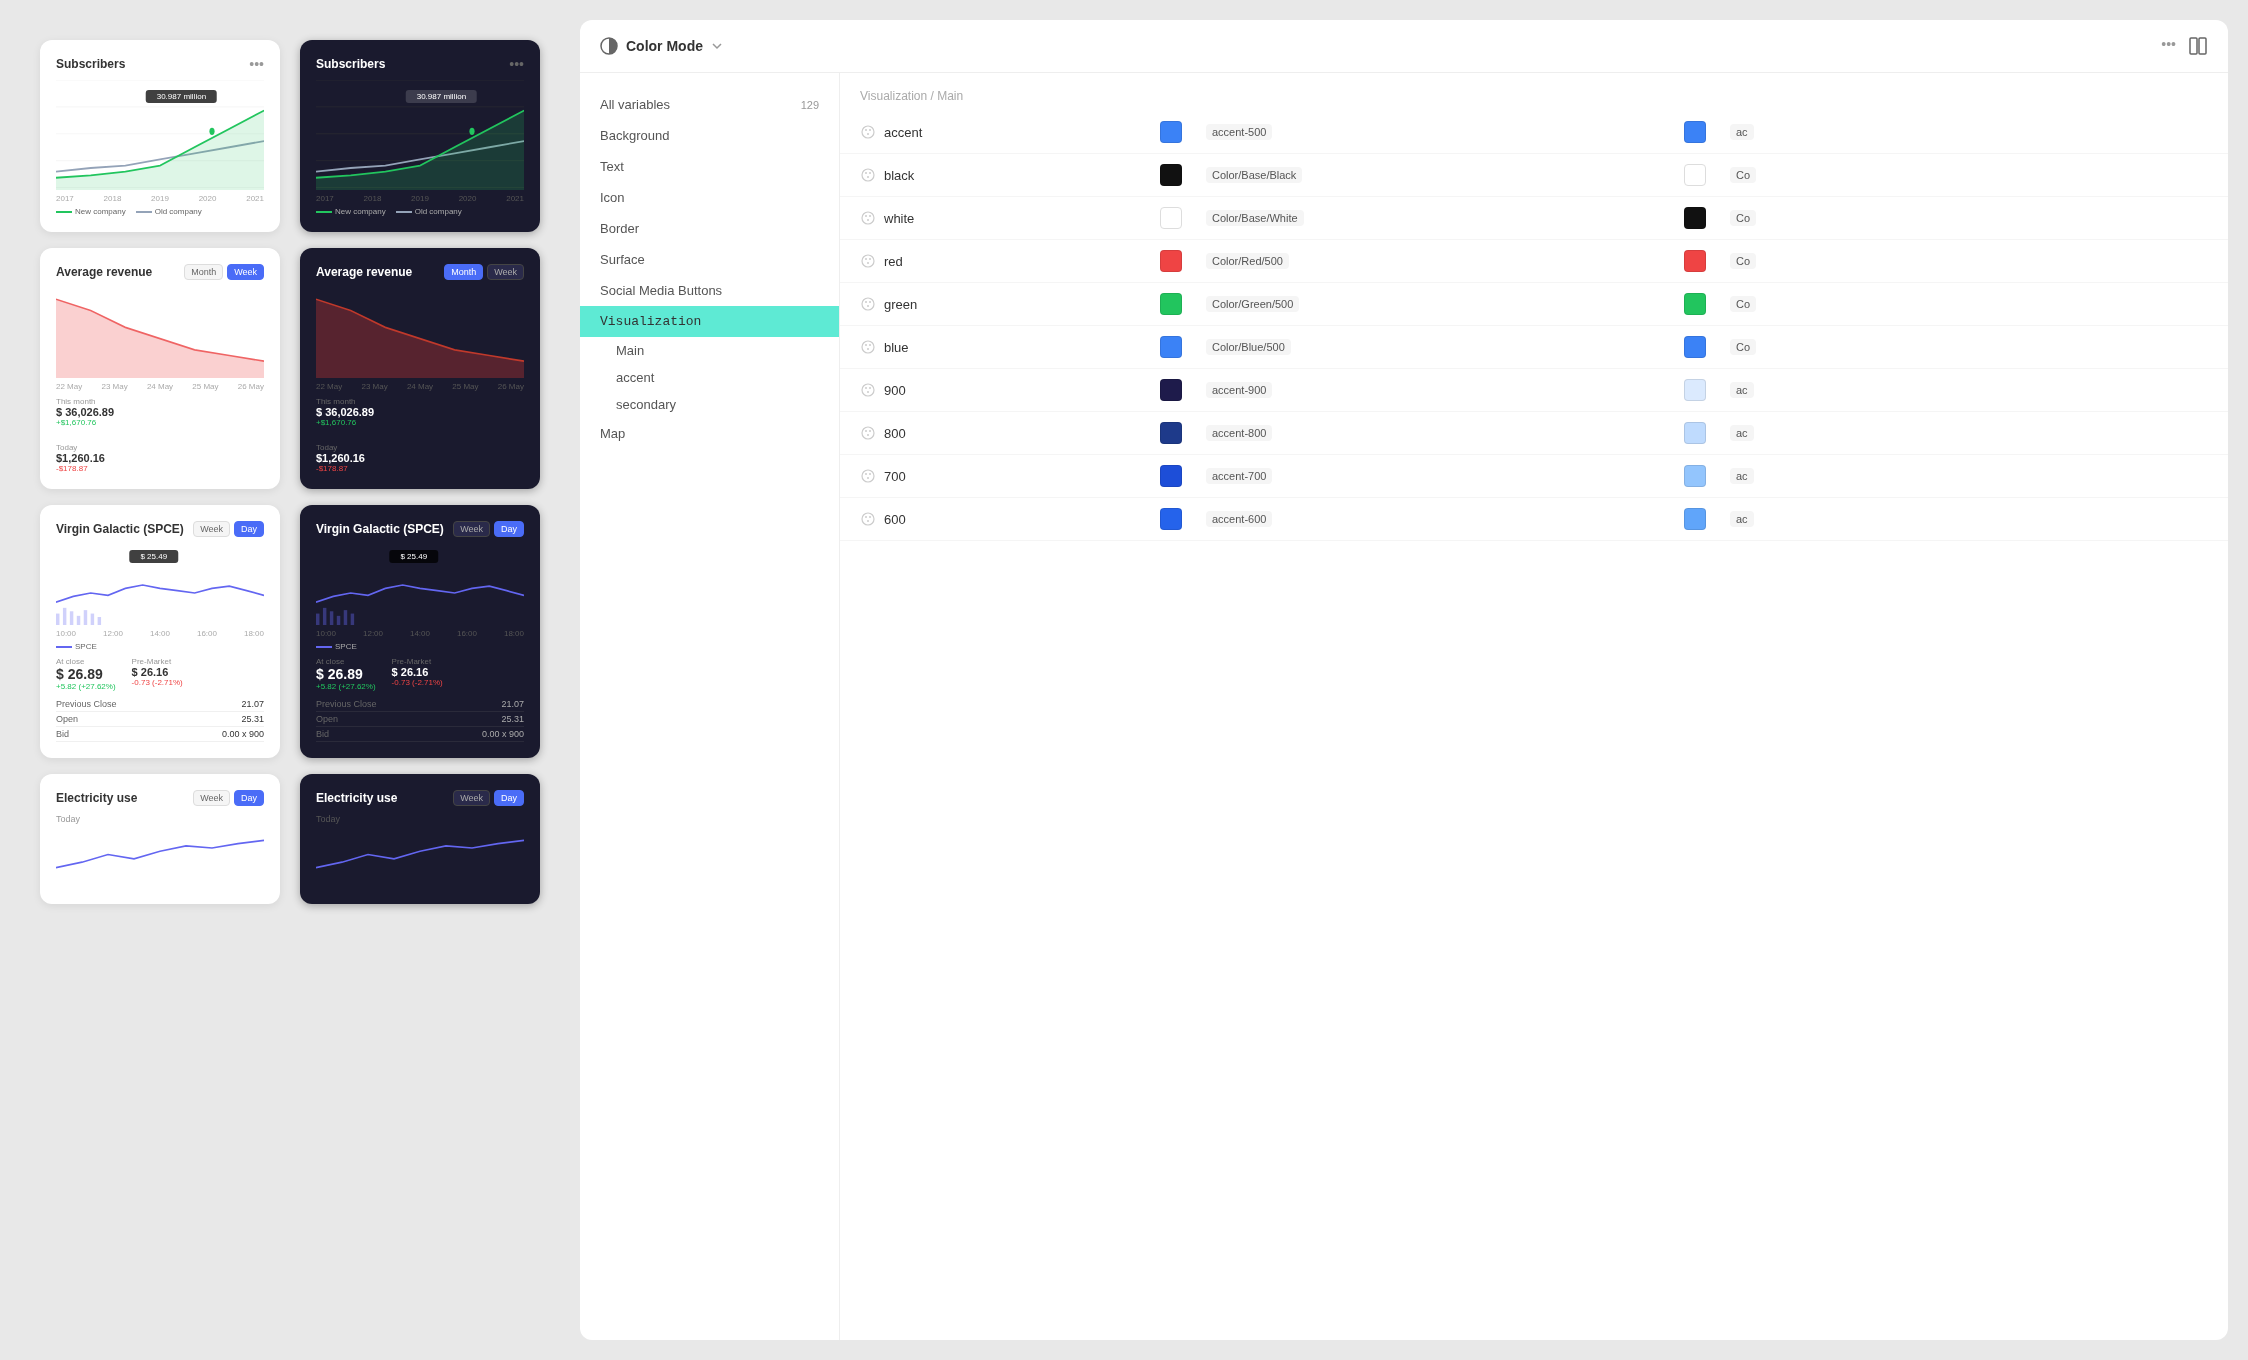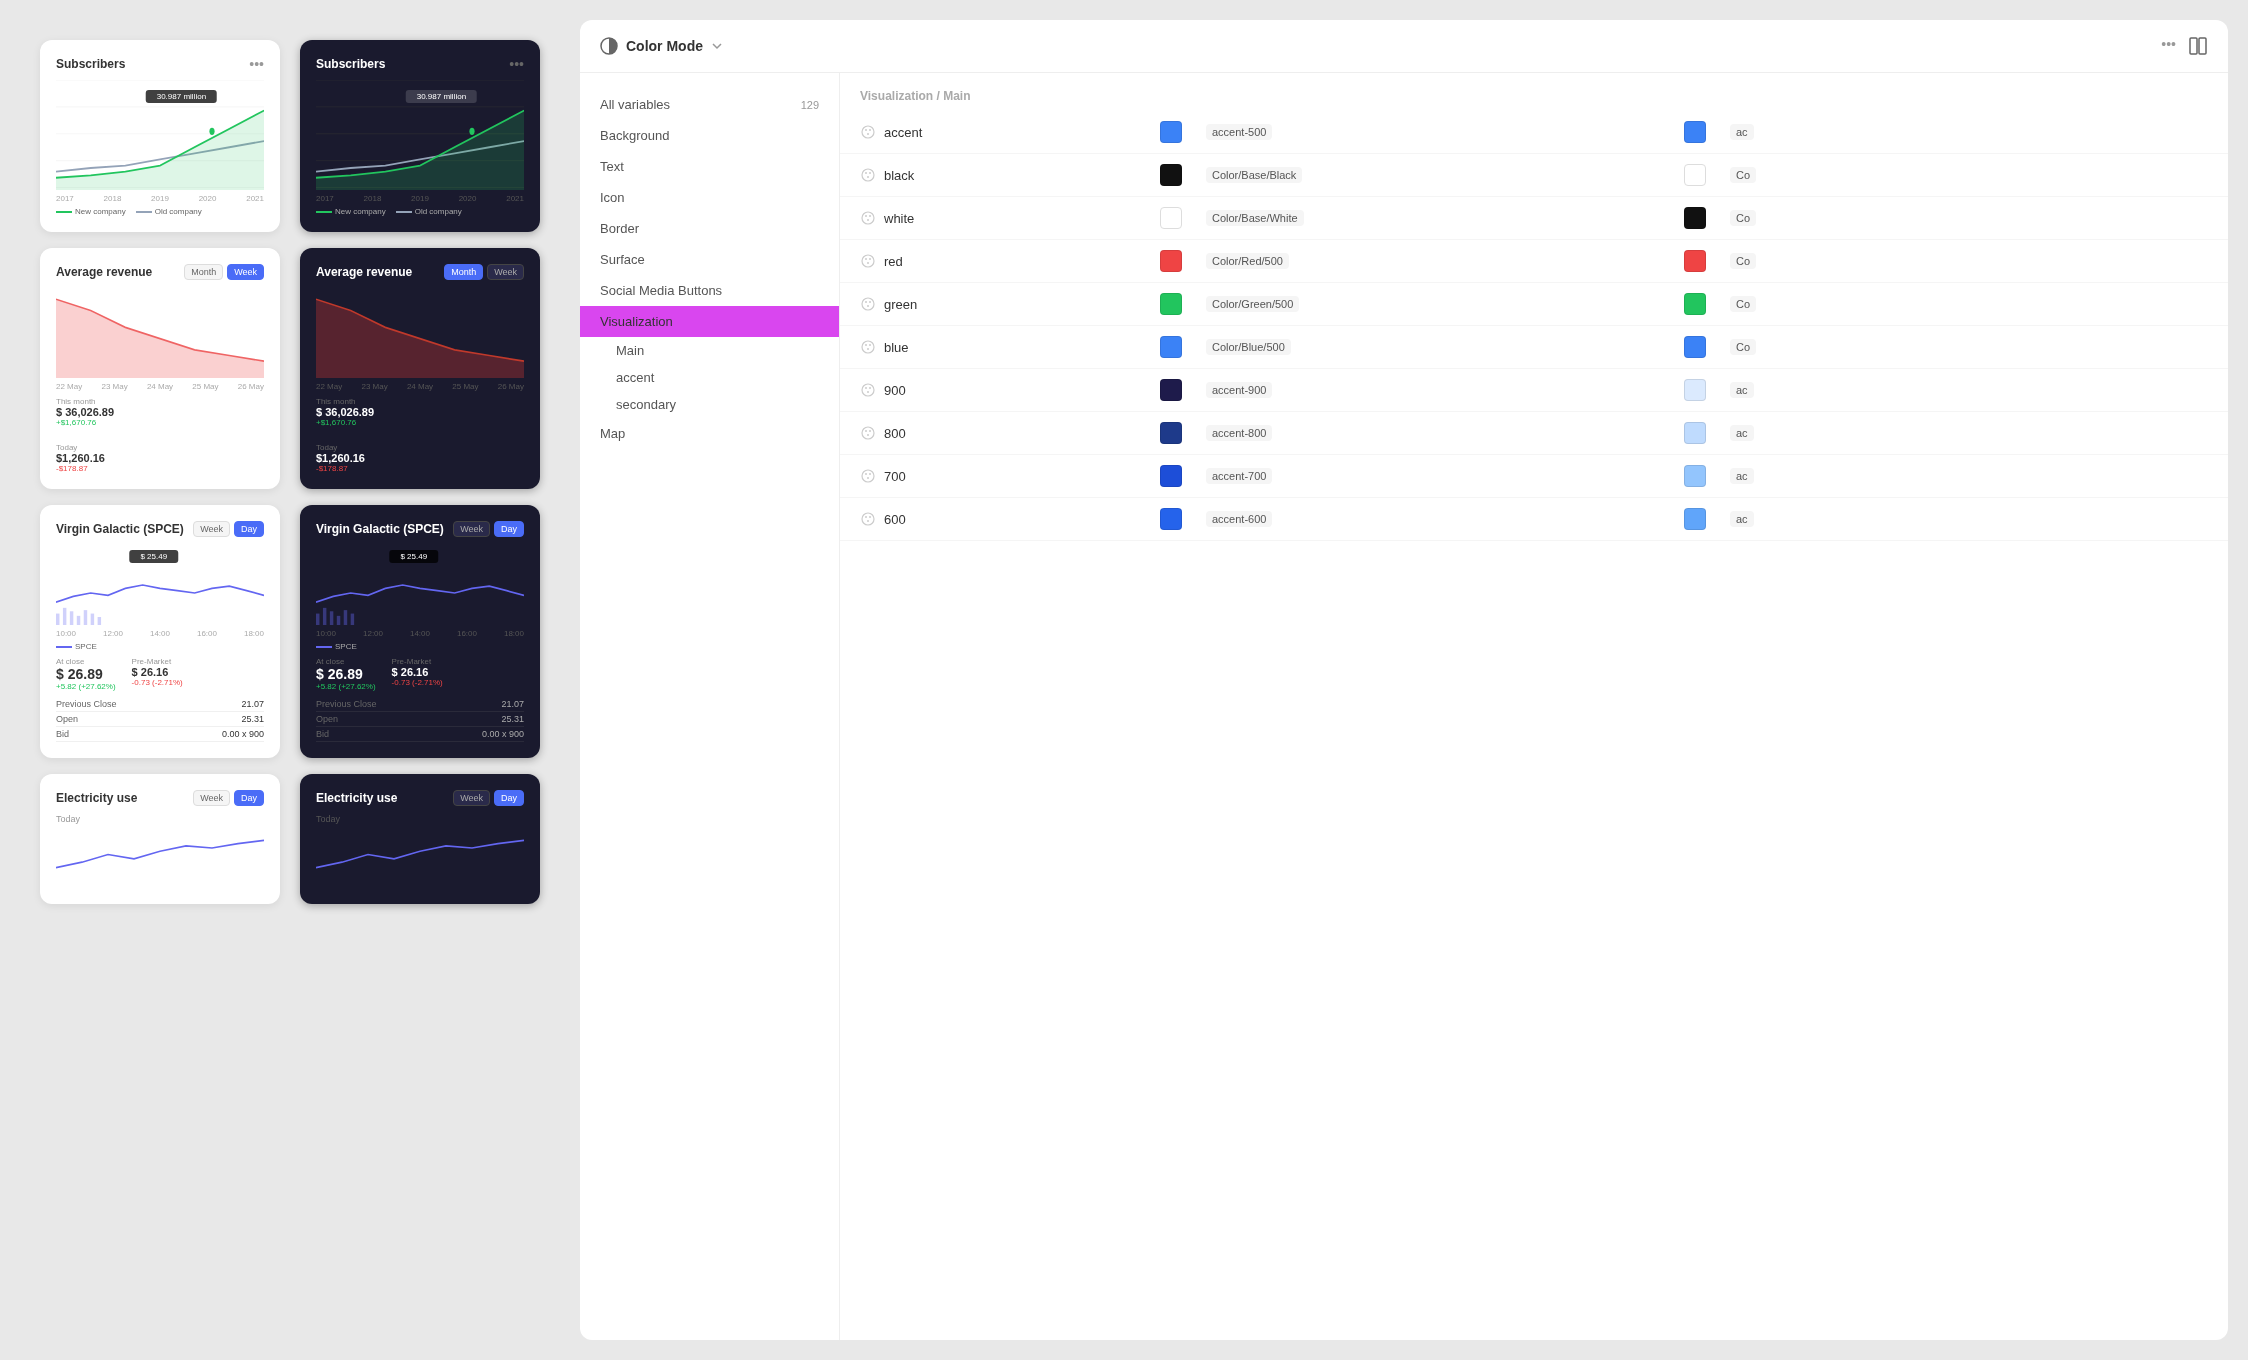--- a/index.html
+++ b/index.html
@@ -246,21 +246,21 @@
 
     .cm-sidebar-item {
       padding: 8px 20px;
       font-size: 13px;
       color: #555;
       cursor: pointer;
       display: flex;
       justify-content: space-between;
       align-items: center;
     }
-    .cm-sidebar-item.active { background: #d946ef; font-weight: 500; color: #333; }
+    .cm-sidebar-item.active { background: #5eead4; font-weight: 500; color: #333; font-family: Liberation Mono, monospace; }
 
     .cm-sidebar-item .badge {
       font-size: 11px;
       color: #999;
       text-align: right;
     }
 
     .cm-sidebar-sub {
       padding: 6px 20px 6px 36px;
       font-size: 13px;
@@ -286,21 +286,20 @@
       position: sticky;
       top: 0;
       background: #fff;
       z-index: 10;
     }
 
     .section-heading {
       padding: 16px 20px 8px;
       font-size: 12px;
       color: #aaa;
-      font-weight: bold;
     }
 
     .color-row {
       display: grid;
       grid-template-columns: 300px 1fr 1fr;
       padding: 10px 20px;
       border-bottom: 1px solid #f5f5f5;
       align-items: center;
     }
 

